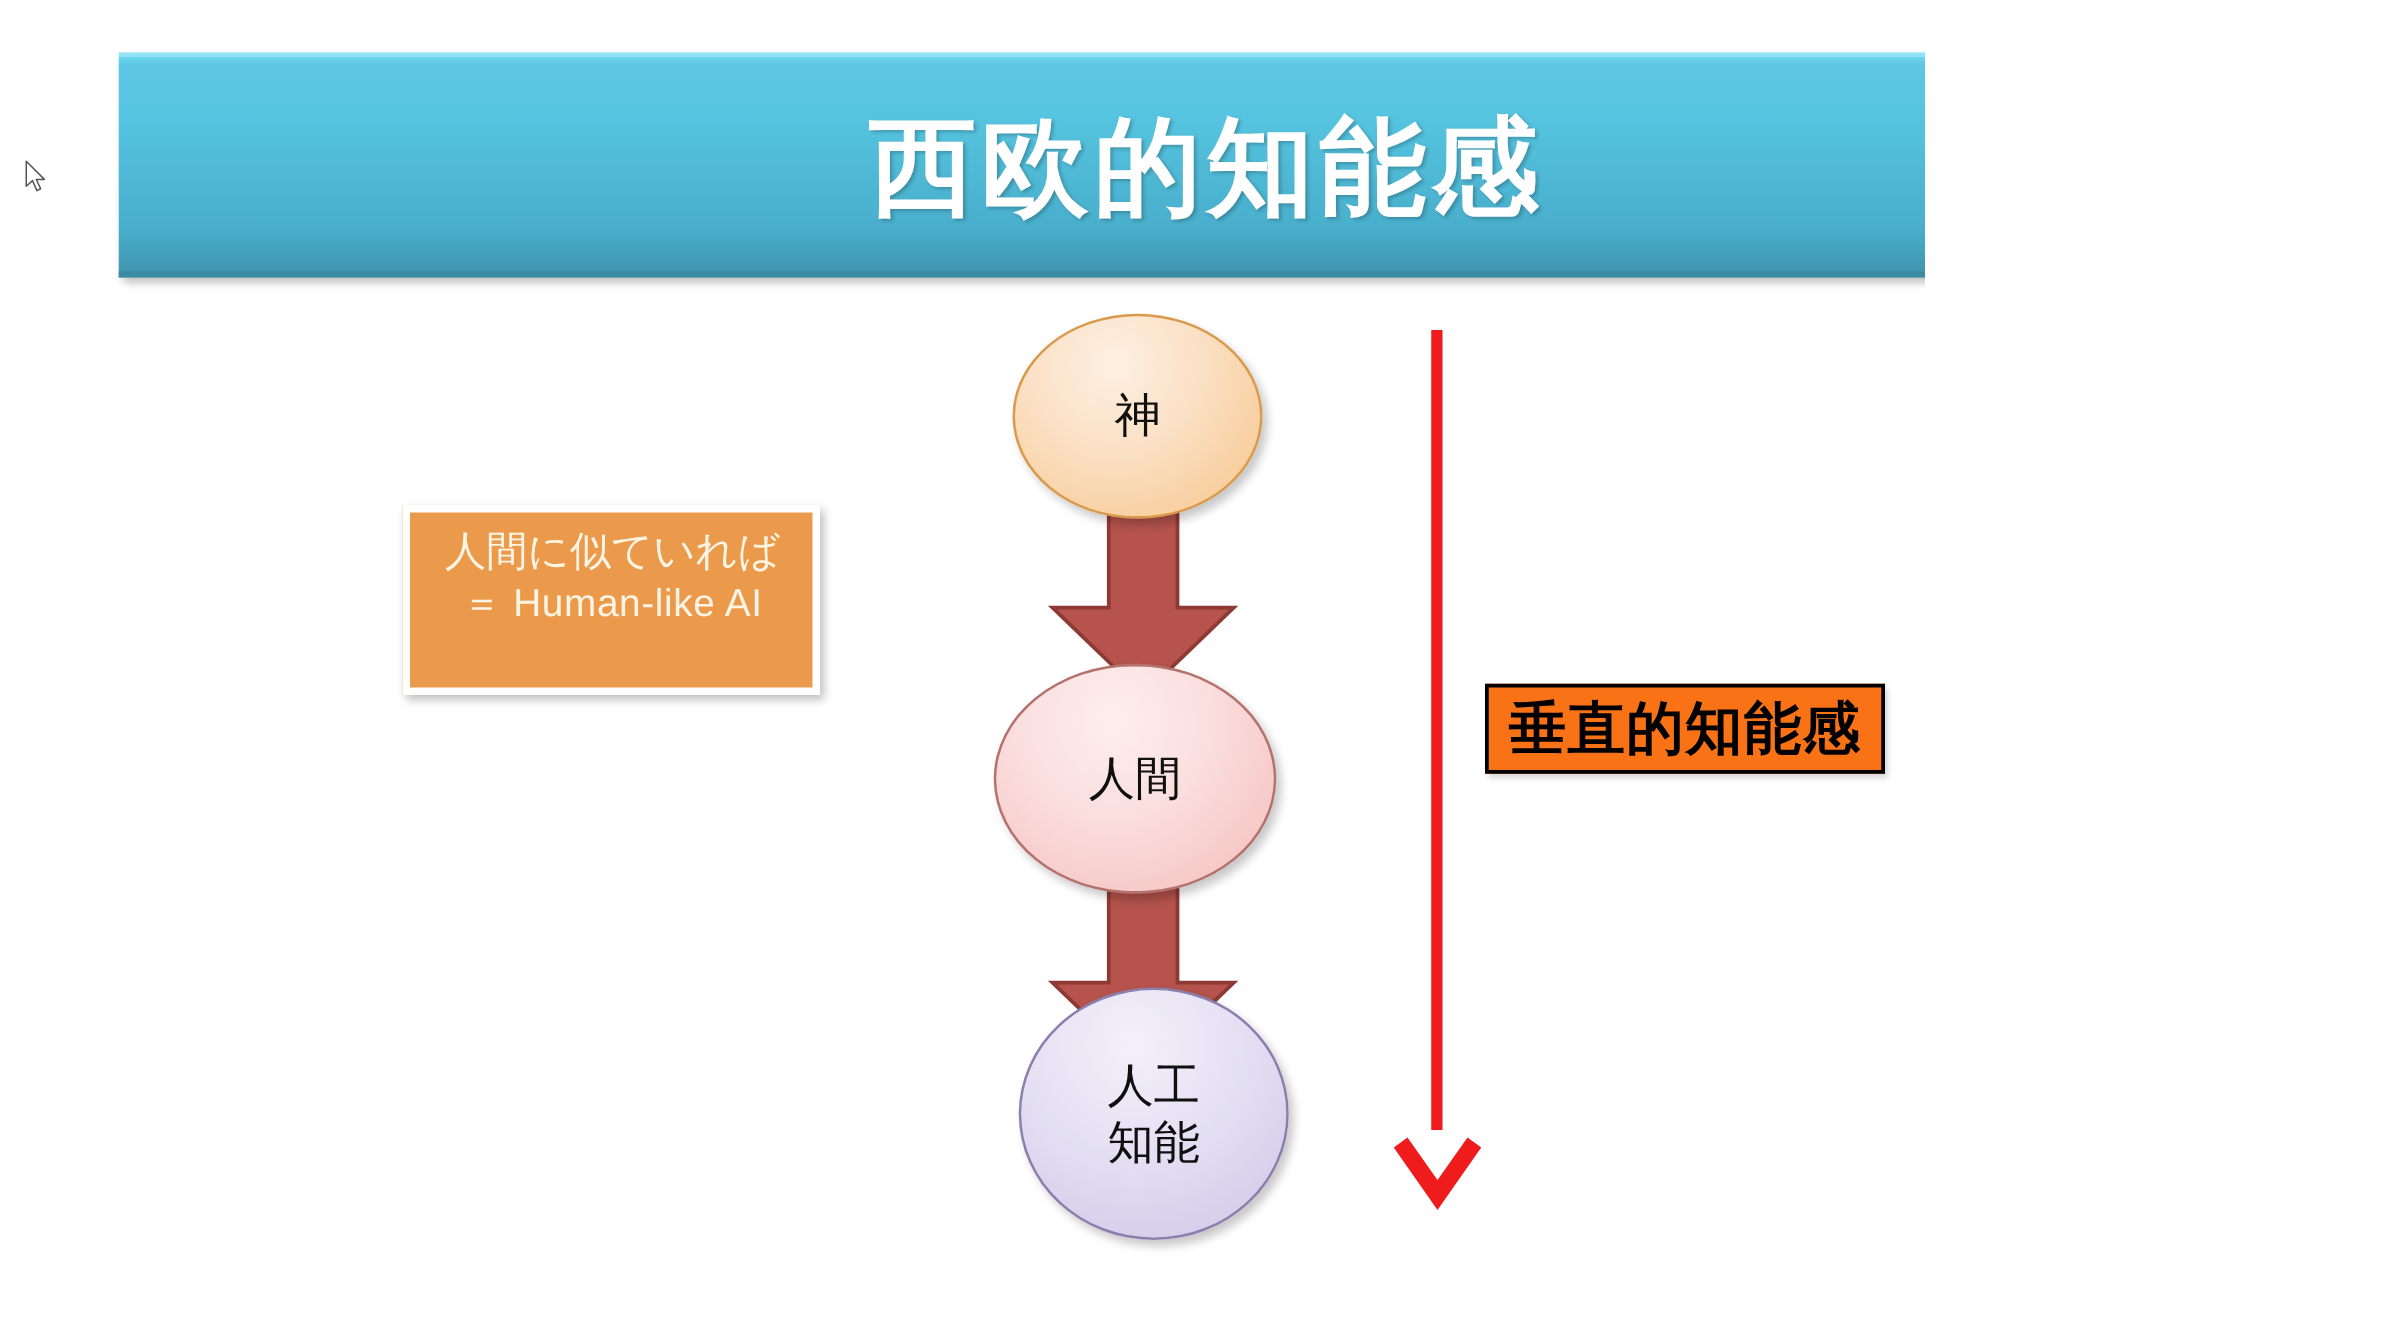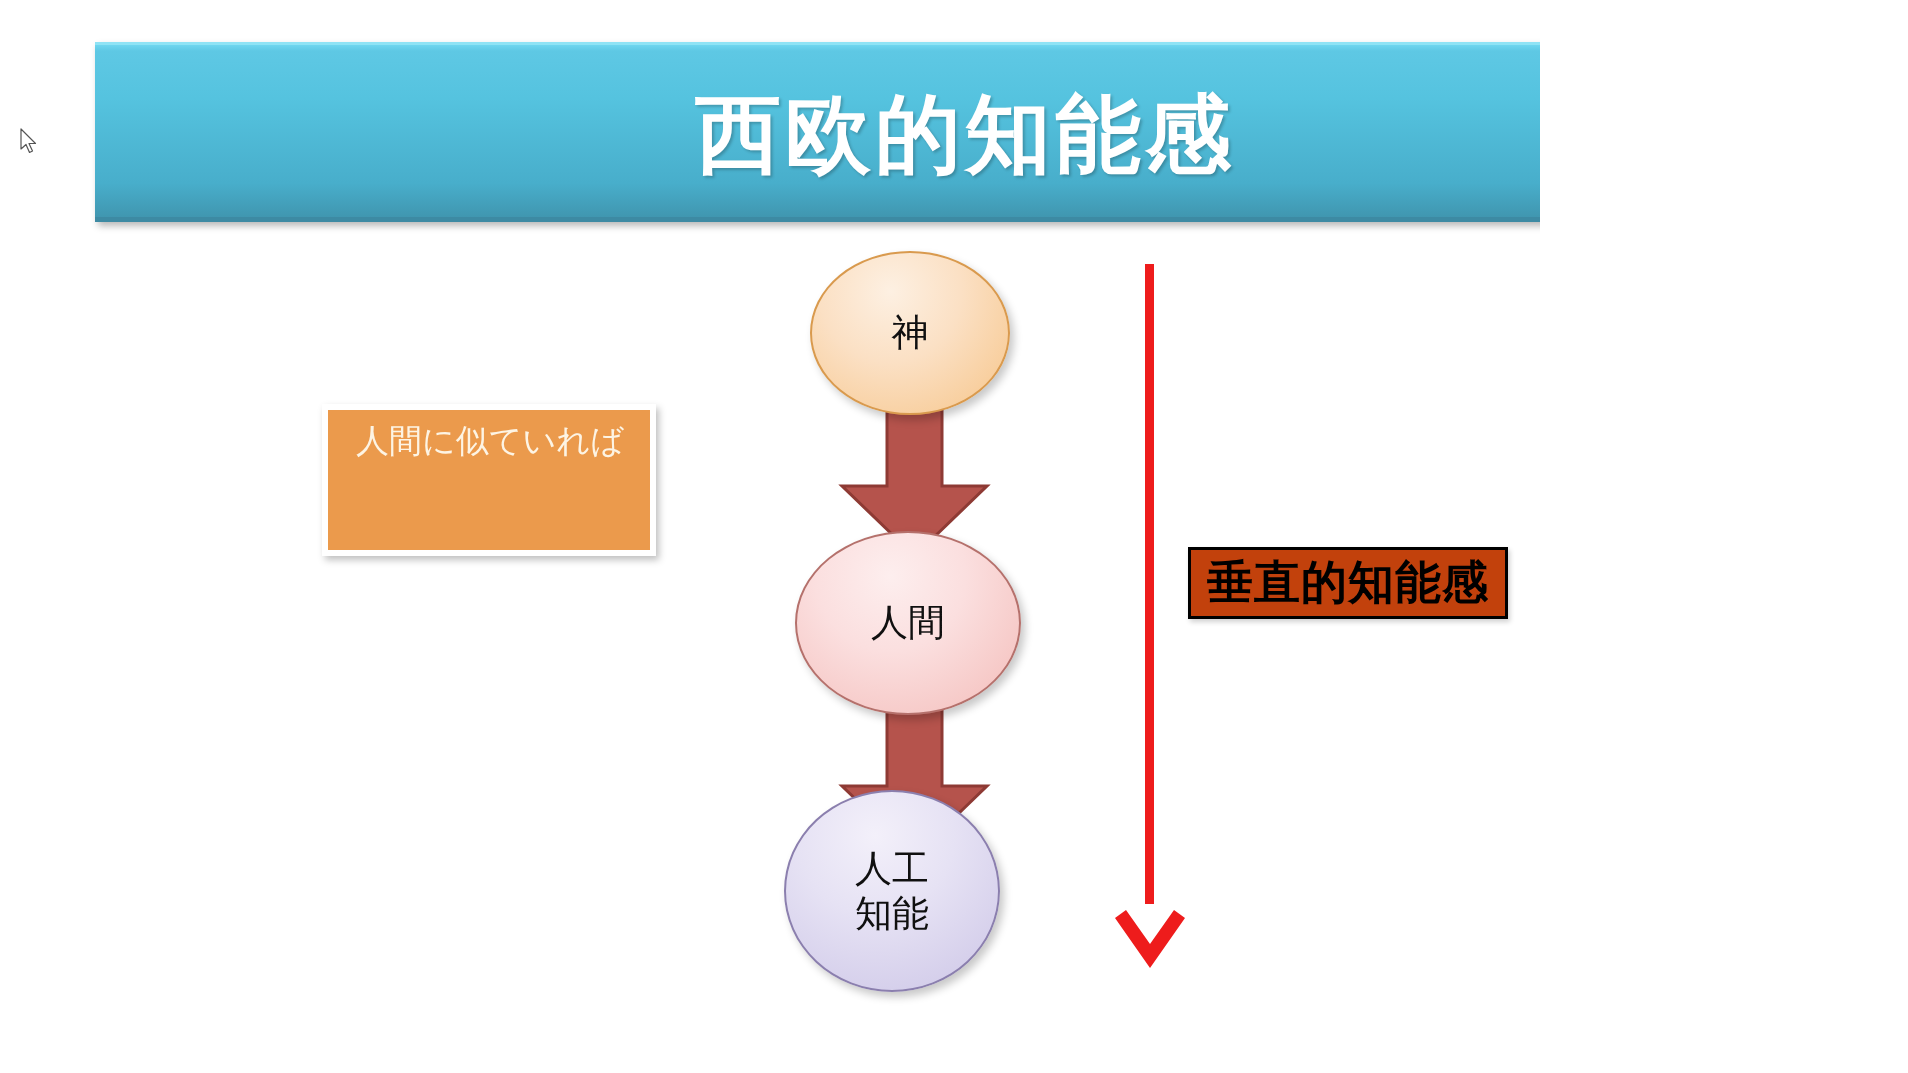--- a/index.html
+++ b/index.html
@@ -82,21 +82,21 @@
   }
   .node-human {
     left: 795px;
     top: 531px;
     width: 222px;
     height: 180px;
     background: radial-gradient(circle at 42% 24%, #fdeeee 0%, #fbdfdf 40%, #f6c9c7 78%, #f2bab8 100%);
     border: 2px solid #b5716c;
   }
   .node-ai {
-    left: 784px;
+    left: 815px;
     top: 790px;
     width: 212px;
     height: 198px;
     background: radial-gradient(circle at 42% 22%, #f3f0fa 0%, #e6e2f4 40%, #d5cfeb 80%, #cbc3e6 100%);
     border: 2px solid #8b7fae;
   }
 
   
   .block-arrow {
     position: absolute;
@@ -140,21 +140,21 @@
     height: 80px;
   }
 
   
   .label-box {
     position: absolute;
     left: 1188px;
     top: 547px;
     width: 320px;
     height: 72px;
-    background: #c2410c;
+    background: #f97316;
     border: 3px solid #000000;
     box-sizing: border-box;
     display: flex;
     align-items: center;
     justify-content: center;
     color: #000000;
     font-size: 46px;
     font-weight: bold;
     letter-spacing: 1px;
     box-shadow: 2px 3px 5px rgba(0,0,0,0.18);
@@ -174,20 +174,21 @@
 <body>
 
 <div id="slide">
 
   <div class="title-banner">
     <div class="title-text">西欧的知能感</div>
   </div>
 
   <div class="callout">
     <span class="callout-line">人間に似ていれば</span>
+    <span class="callout-line latin">＝ Human-like AI</span>
   </div>
 
   <svg class="block-arrow" style="left:837px; top:400px; width:155px; height:160px;" viewBox="0 0 155 160">
     <polygon points="50,2 105,2 105,86 150,86 77.5,156 5,86 50,86" fill="#b5534c" stroke="#8e3a34" stroke-width="3"></polygon>
   </svg>
 
   <svg class="block-arrow" style="left:837px; top:700px; width:155px; height:160px;" viewBox="0 0 155 160">
     <polygon points="50,2 105,2 105,86 150,86 77.5,156 5,86 50,86" fill="#b5534c" stroke="#8e3a34" stroke-width="3"></polygon>
   </svg>
 

